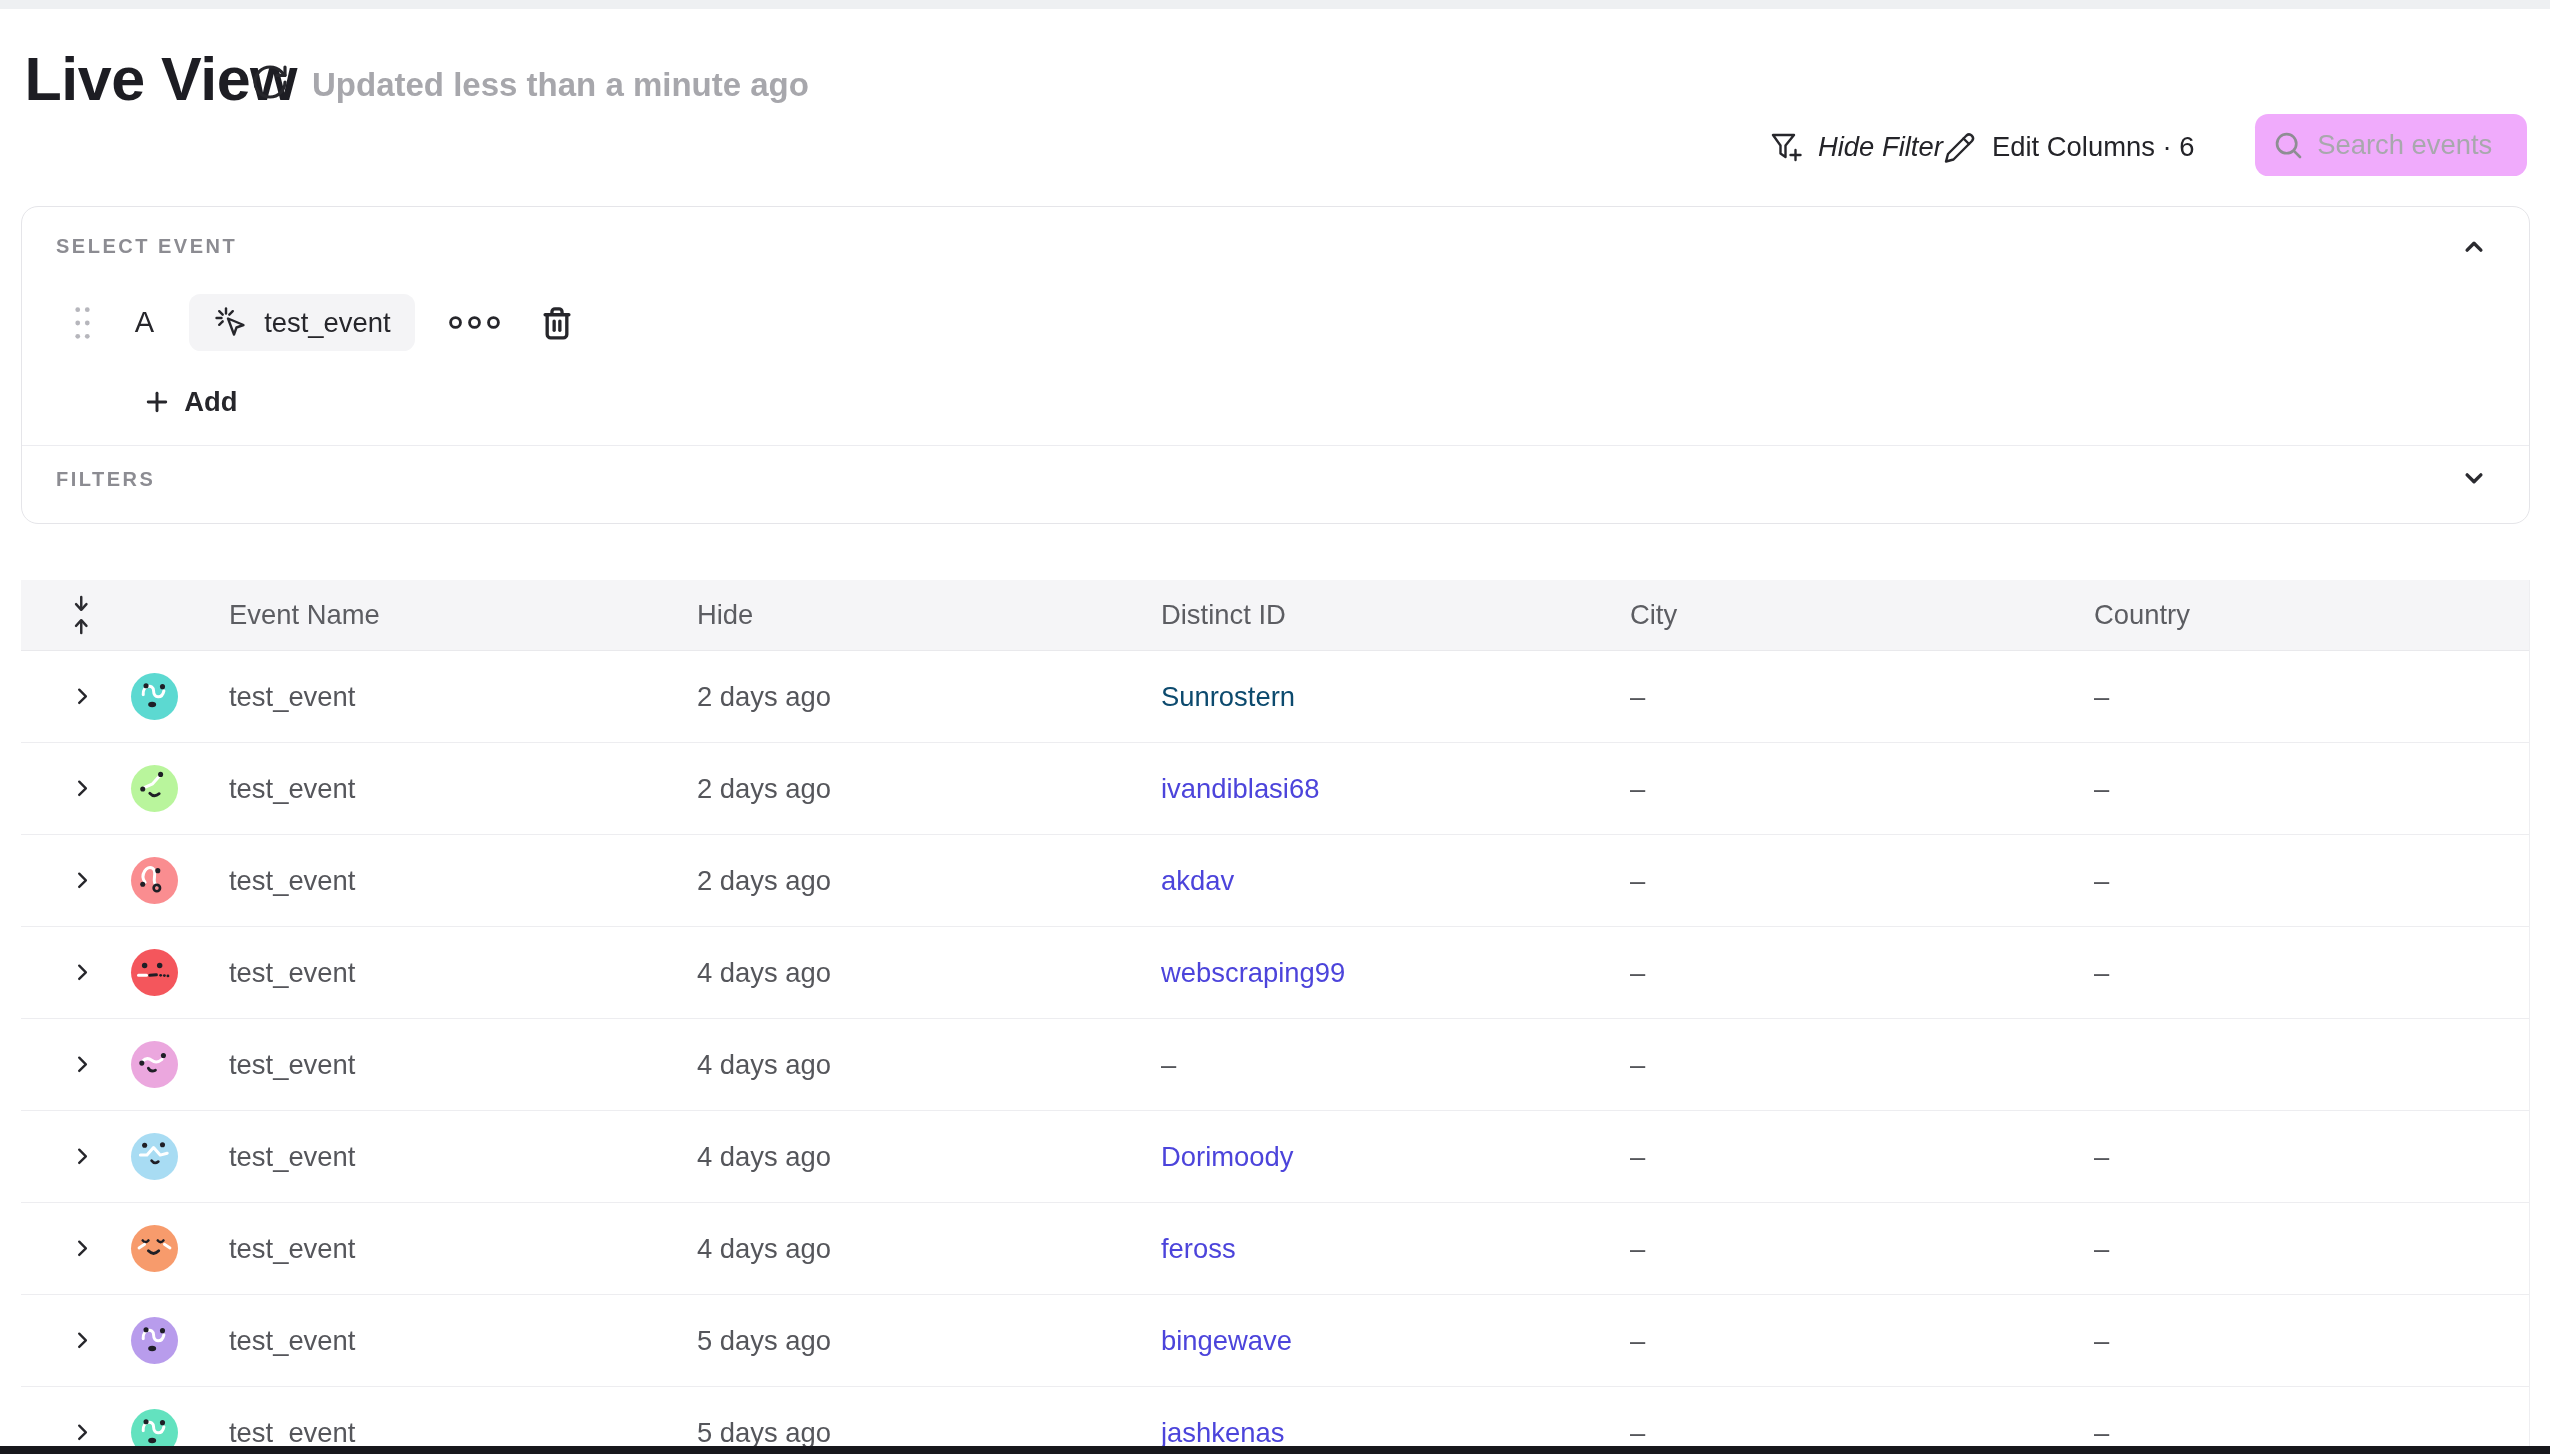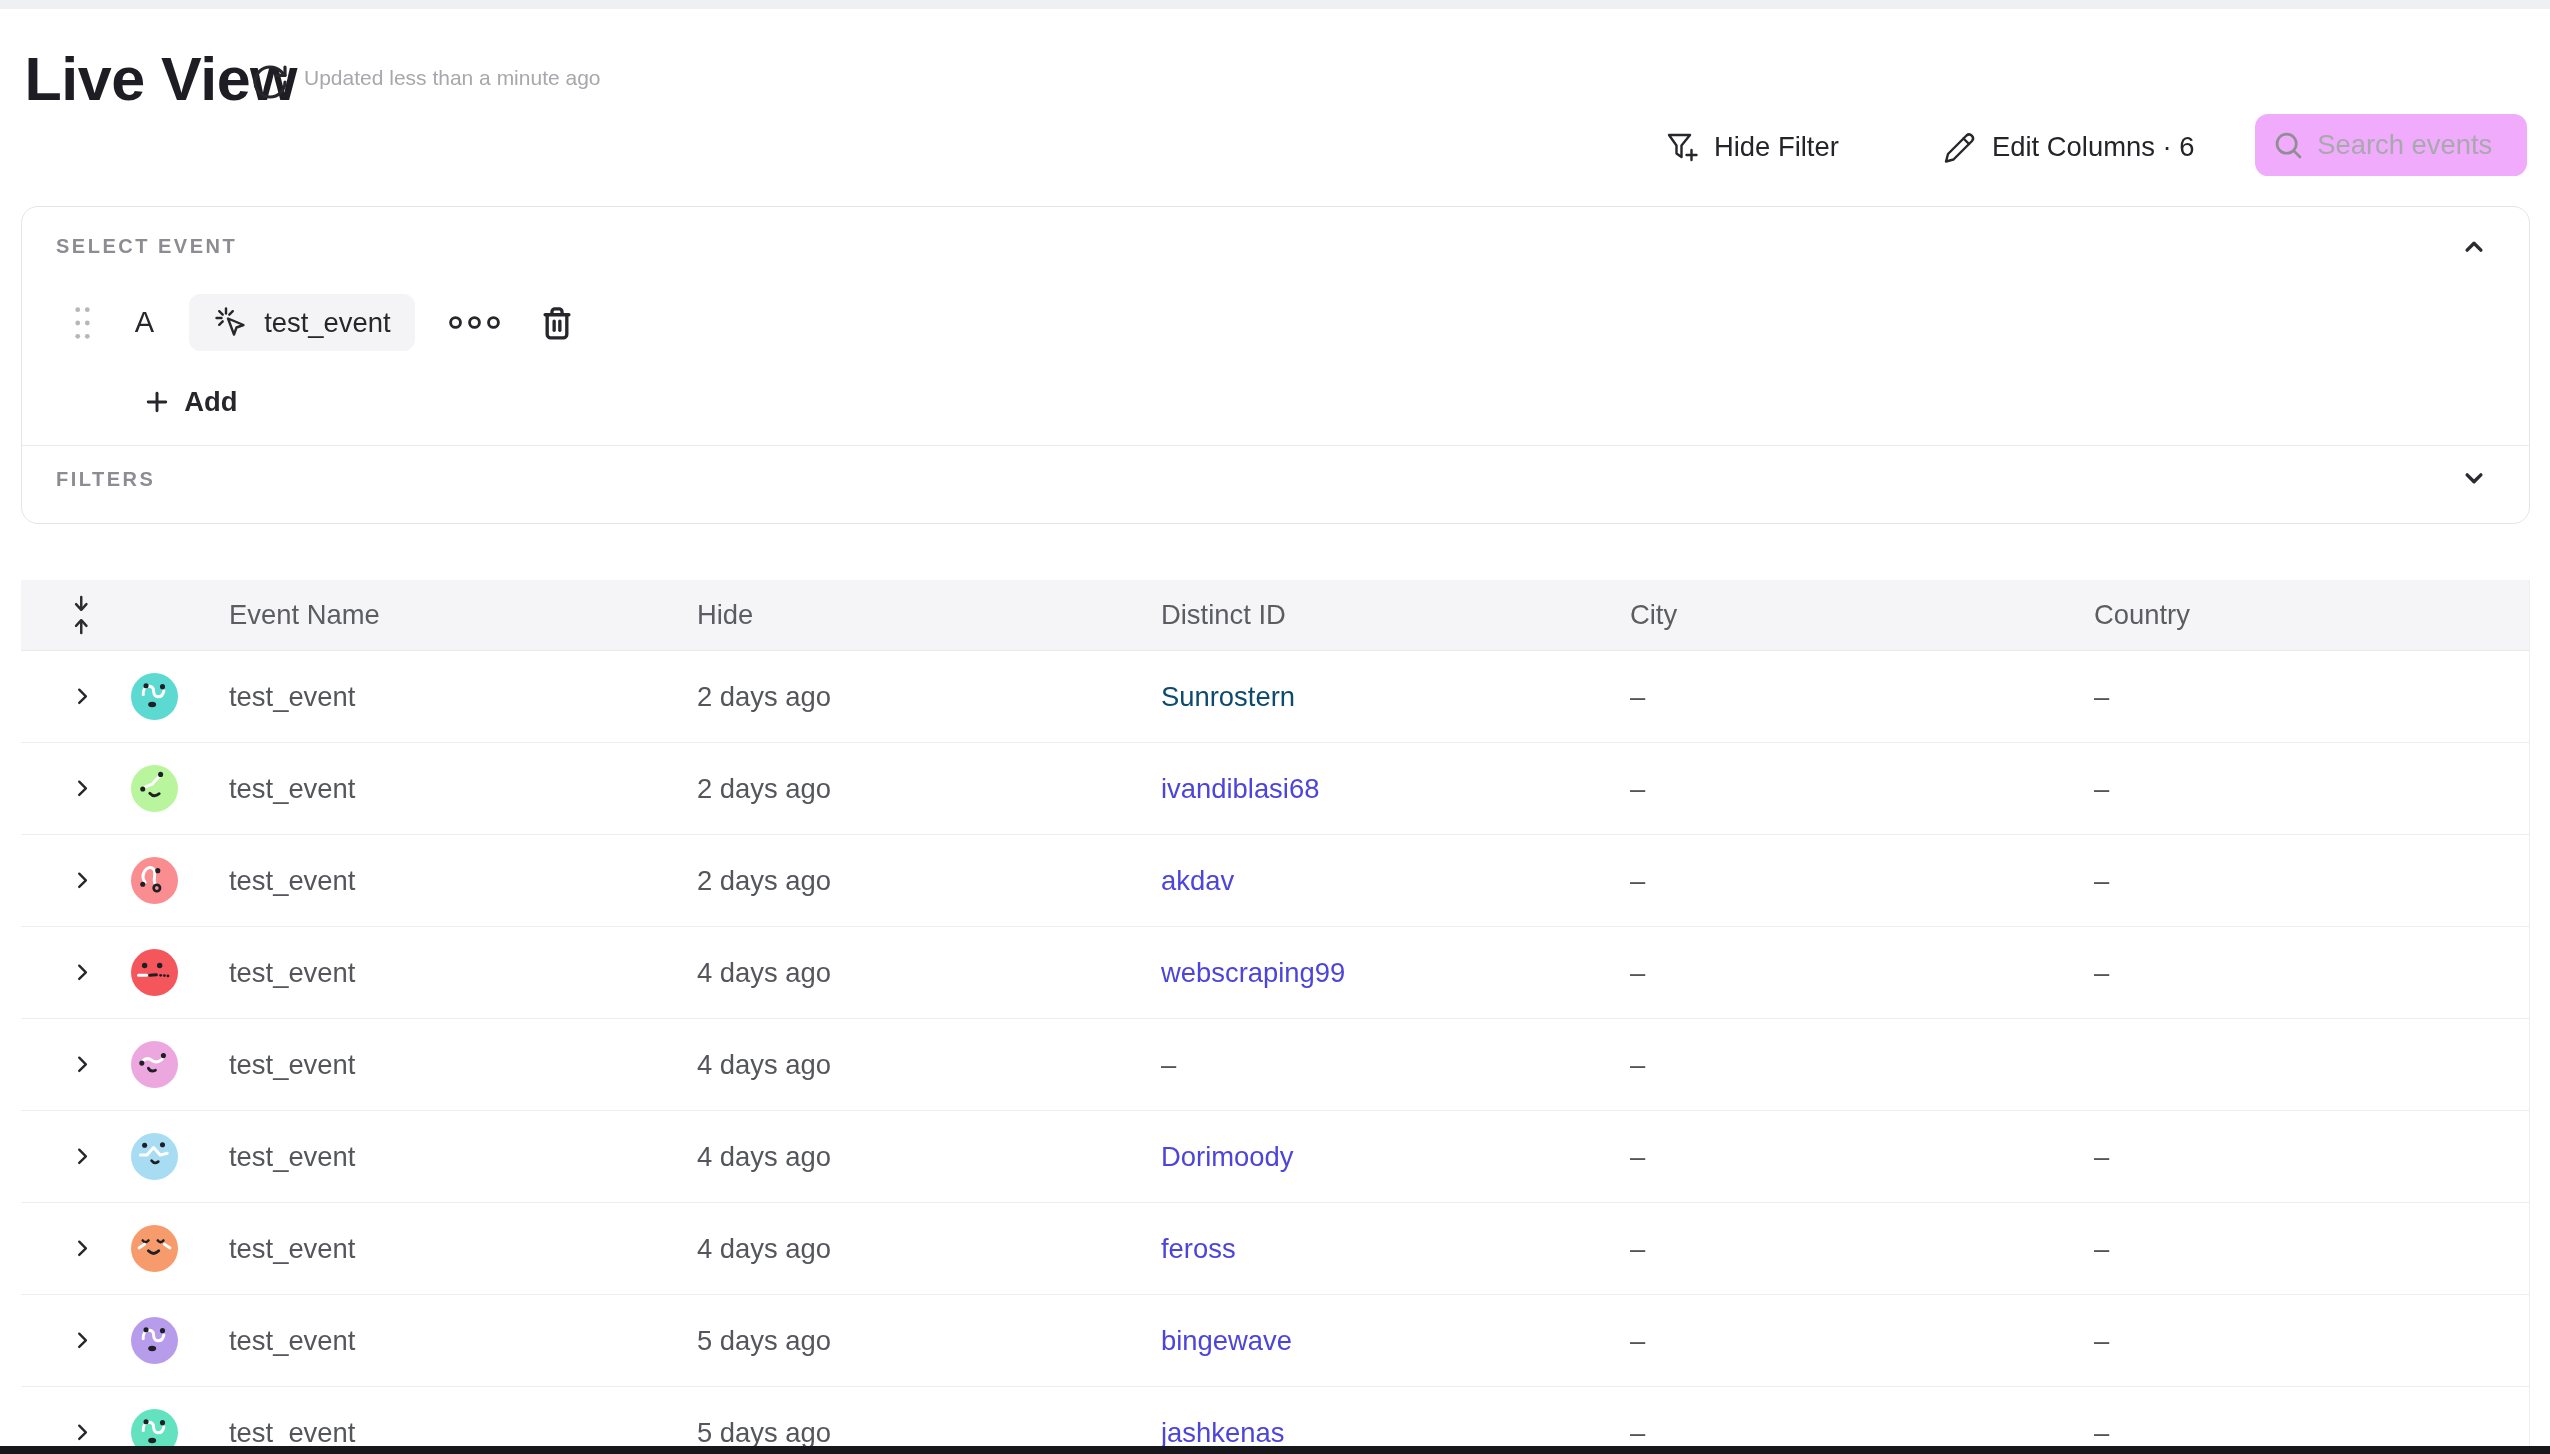--- a/index.html
+++ b/index.html
@@ -7,27 +7,27 @@
     font-family:"Liberation Sans","DejaVu Sans",sans-serif; color:#26262b; }
   .top-strip { position:absolute; top:0; left:0; right:0; height:8.5px; background:#eef0f2; }
   .app-card-corner { position:absolute; top:8.5px; left:0; right:0; height:47px;
     background:#ffffff; border-radius:21px 21px 0 0; }
 
   
   .page-title { position:absolute; left:24.6px; top:44px; font-size:61px; font-weight:700;
     color:#1d1d23; letter-spacing:-0.5px; }
   .refresh-btn { position:absolute; left:250px; top:59px; width:45px; height:45px;
     background:none; border:none; cursor:pointer; }
-  .updated { position:absolute; left:304px; top:66px; font-size:21px; color:#a7a7ac; }
+  .updated { position:absolute; left:312px; top:66px; font-size:33px; color:#a7a7ac;font-weight:bold; }
 
   
   .tool-btn { position:absolute; top:125px; height:44px; display:flex; align-items:center;
     gap:15px; background:none; border:none; cursor:pointer; font-size:27.4px; font-weight:500;
     color:#242429; font-family:inherit; }
-  .hide-filter { left:1663px; }
+  .hide-filter { left:1767px;font-style:italic; }
   .edit-columns { left:1941px; }
   .searchbox { position:absolute; left:2255px; top:114px; width:272px; height:62px;
     background:#f0abfc; border-radius:13.2px; display:flex; align-items:center;
     padding:0 17px; gap:13.2px; }
   .searchbox input { border:none; background:transparent; outline:none; width:180px;
     font-size:27.4px; color:#55565b; font-family:inherit; }
   .searchbox input::placeholder { color:#a8a8ad; }
 
   
   .query-panel { position:absolute; left:21px; top:206px; width:2509px; height:318px;

